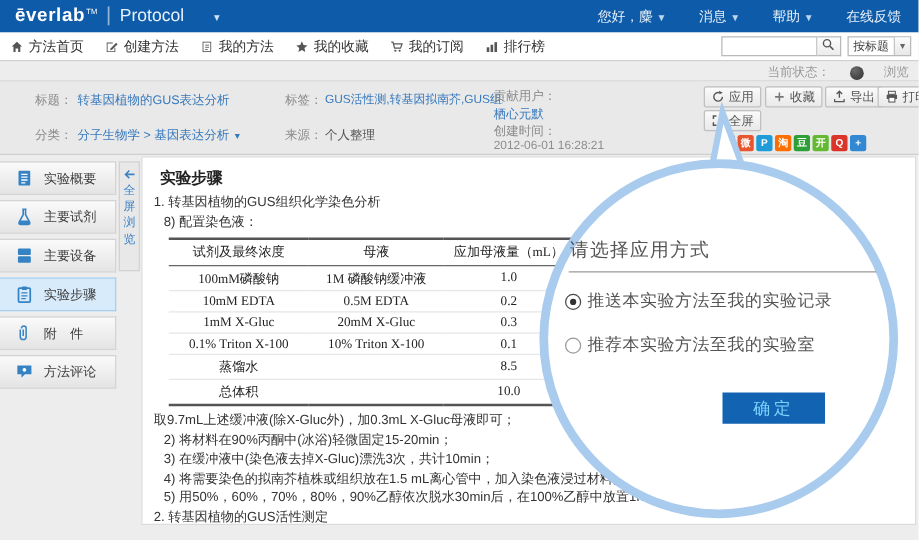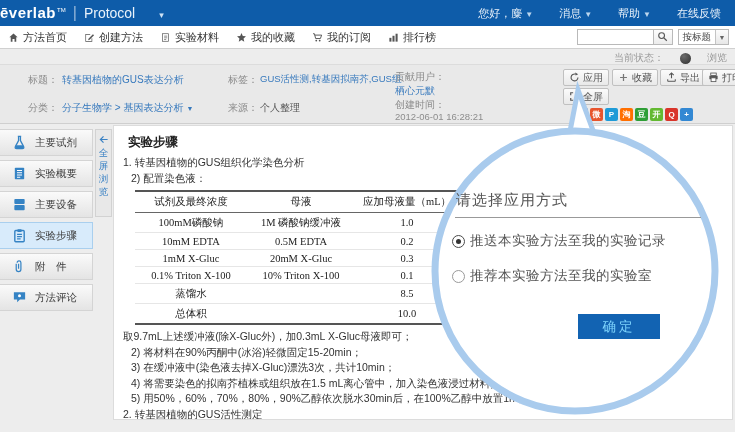--- a/index.html
+++ b/index.html
@@ -2,21 +2,21 @@
 <html><head>
 <meta charset="utf-8">
 <style>
   * { margin:0; padding:0; box-sizing:border-box; }
   html,body { width:735px; height:432px; overflow:hidden; }
   body { font-family:"Liberation Sans","DejaVu Sans",sans-serif; }
   #app { position:relative; width:735px; height:432px; background:#ededed; overflow:hidden; }
 
   
   #topbar { position:absolute; left:0; top:0; width:735px; height:26px; background:#0e5ca9; display:flex; align-items:center; }
-  .logo { display:flex; align-items:baseline; color:#fff; }
+  .logo { display:flex; align-items:baseline; padding-left:12px; color:#fff; }
   .logo .brand { font-size:15px; font-weight:bold; letter-spacing:.5px; }
   .logo .tm { font-size:6px; vertical-align:super; position:relative; top:-6px; margin-left:1px; }
   .logo .sep { margin:0 7px; color:rgba(255,255,255,.55); font-weight:300; }
   .logo .product { font-size:14px; font-weight:300; color:#e9f2fb; }
   .logo .chev { margin-left:24px; font-size:9px; color:#cfe3f5; }
   .topmenu { position:absolute; right:14px; top:0; height:26px; display:flex; align-items:center; gap:26px; }
   .topmenu-item { color:#e8f1fa; font-size:11px; cursor:pointer; white-space:nowrap; }
   .topmenu-item .arr { font-size:8px; margin-left:3px; color:#bcd6ee; }
 
   
@@ -124,21 +124,21 @@
           </span>
           <span>创建方法</span>
         </div>
         <div class="nav-item">
           <span class="ico">
             <svg width="11" height="11" viewBox="0 0 16 16">
               <rect x="3.5" y="2.5" width="9" height="11" fill="none" stroke="currentColor"></rect>
               <path d="M6 6 H10.5 M6 8.5 H10.5 M6 11 H9" stroke="currentColor"></path>
             </svg>
           </span>
-          <span>实验材料</span>
+          <span>我的方法</span>
         </div>
         <div class="nav-item">
           <span class="ico">
             <svg width="11" height="11" viewBox="0 0 16 16">
               <path d="M8 1.5 L9.9 5.8 L14.5 6.3 L11 9.4 L12 14 L8 11.5 L4 14 L5 9.4 L1.5 6.3 L6.1 5.8 Z" fill="currentColor"></path>
             </svg>
           </span>
           <span>我的收藏</span>
         </div>
         <div class="nav-item">
@@ -250,34 +250,34 @@
         <div class="share-ico" style="background: rgb(99, 185, 49);">开</div>
         <div class="share-ico" style="background: rgb(217, 53, 42);">Q</div>
         <div class="share-ico" style="background: rgb(51, 136, 211);">+</div>
       </div>
   </div>
 
   <div id="sidebar">
       <div class="sidebar-item">
         <span class="ico">
           <svg width="15" height="15" viewBox="0 0 16 16">
+            <rect x="3" y="1.8" width="10" height="12.4" rx="0.8" fill="currentColor"></rect>
+            <path d="M5.3 4.8 H10.7 M5.3 7.2 H10.7 M5.3 9.6 H10.7 M5.3 12 H8.8" stroke="#fff" stroke-width="1.1"></path>
+          </svg>
+        </span>
+        <span class="slabel">实验概要</span>
+      </div>
+      <div class="sidebar-item">
+        <span class="ico">
+          <svg width="15" height="15" viewBox="0 0 16 16">
             <path d="M6.2 1.5 H9.8 M7 1.5 V6 L3.6 12.4 Q2.8 14.5 5 14.5 H11 Q13.2 14.5 12.4 12.4 L9 6 V1.5" fill="none" stroke="currentColor" stroke-width="1.4"></path>
             <path d="M4.6 11 H11.4 L12.4 13 Q12.8 14 11.6 14 H4.4 Q3.2 14 3.6 13 Z" fill="currentColor"></path>
           </svg>
         </span>
         <span class="slabel">主要试剂</span>
-      </div>
-      <div class="sidebar-item">
-        <span class="ico">
-          <svg width="15" height="15" viewBox="0 0 16 16">
-            <rect x="3" y="1.8" width="10" height="12.4" rx="0.8" fill="currentColor"></rect>
-            <path d="M5.3 4.8 H10.7 M5.3 7.2 H10.7 M5.3 9.6 H10.7 M5.3 12 H8.8" stroke="#fff" stroke-width="1.1"></path>
-          </svg>
-        </span>
-        <span class="slabel">实验概要</span>
       </div>
       <div class="sidebar-item">
         <span class="ico">
           <svg width="15" height="15" viewBox="0 0 16 16">
             <rect x="2.5" y="2" width="11" height="5.4" rx="1" fill="currentColor"></rect>
             <rect x="2.5" y="8.6" width="11" height="5.4" rx="1" fill="currentColor"></rect>
           </svg>
         </span>
         <span class="slabel">主要设备</span>
       </div>
@@ -319,21 +319,21 @@
   <div class="vchar">全</div>
       <div class="vchar">屏</div>
       <div class="vchar">浏</div>
       <div class="vchar">览</div>
     </div>
 
   <div id="main">
     <h1>实验步骤</h1>
     <div id="lines-top">
         <div class="step-line ind0">1. 转基因植物的GUS组织化学染色分析</div>
-        <div class="step-line ind1">2) 配置染色液：</div>
+        <div class="step-line ind1">8) 配置染色液：</div>
       </div>
     <table class="steps">
       <thead>
           <tr id="table-head-row">
             <th class="c1">试剂及最终浓度</th>
             <th class="c2">母液</th>
             <th class="c3">应加母液量（mL）</th>
           </tr>
         </thead>
       <tbody id="table-body">

